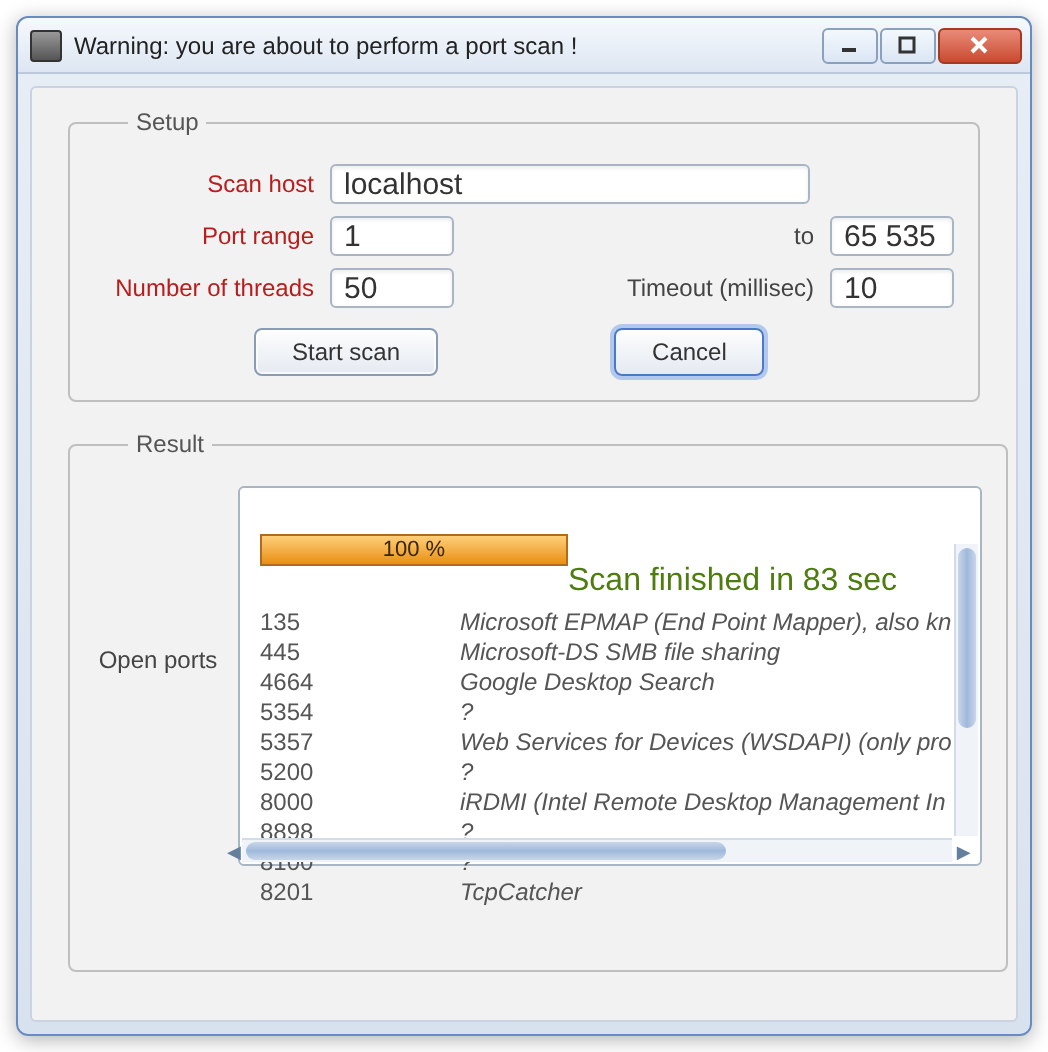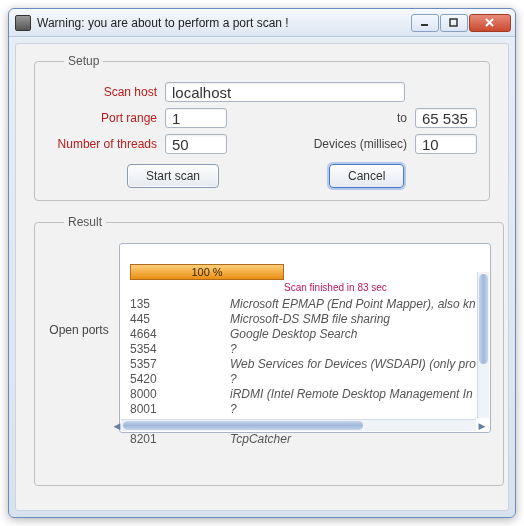--- a/index.html
+++ b/index.html
@@ -118,21 +118,21 @@
     font-size: 12px;
     cursor: default;
     box-shadow: inset 0 0 0 1px rgba(255,255,255,0.7);
   }
   .btn.primary {
     border: 1px solid #4a79c7;
     box-shadow: 0 0 0 2px rgba(100,150,230,0.45);
   }
   .btnrow {
     display: flex;
-    gap: 110px;
+    gap: 88px;
     margin-left: 80px;
     margin-top: 10px;
   }
   .result-body {
     display: flex;
     gap: 8px;
     align-items: flex-start;
   }
   .openlbl {
     flex: 0 0 64px;
@@ -159,22 +159,22 @@
     height: 16px;
     border: 1px solid #b26b1a;
     background: linear-gradient(#ffcf7a, #e88f13);
     display: flex;
     align-items: center;
     justify-content: center;
     color: #3a2600;
     font-size: 11px;
   }
   .finmsg {
-    color: #be185d;
-    font-size: 10px;
+    color: #4d7c0f;
+    font-size: 16px;
     margin-top: 32px;
   }
   .portlist {
     height: 150px;
     overflow: hidden;
     padding-left: 8px;
     padding-right: 14px;
     color: #555;
   }
   .portrow {
@@ -269,21 +269,21 @@
         <input type="text" class="inp-sm" value="1" style="">
         <div style="flex:1"></div>
         <label class="rlabel2" style="flex:0 0 30px">to</label>
         <input type="text" class="inp-sm" value="65 535" style="">
       </div>
 
       <div class="row">
         <label class="rlabel">Number of threads</label>
         <input type="text" class="inp-sm" value="50" style="">
         <div style="flex:1"></div>
-        <label class="rlabel2">Devices (millisec)</label>
+        <label class="rlabel2">Timeout (millisec)</label>
         <input type="text" class="inp-sm" value="10" style="">
       </div>
 
       <div class="btnrow">
         <button class="btn">Start scan</button>
         <button class="btn primary">Cancel</button>
       </div>
     </fieldset>
 
     <fieldset style="flex:1">
@@ -315,29 +315,29 @@
               </div>
               <div class="portrow">
                 <div class="portnum">5354</div>
                 <div class="portsvc">?</div>
               </div>
               <div class="portrow">
                 <div class="portnum">5357</div>
                 <div class="portsvc">Web Services for Devices (WSDAPI) (only pro</div>
               </div>
               <div class="portrow">
-                <div class="portnum">5420</div>
+                <div class="portnum">5200</div>
                 <div class="portsvc">?</div>
               </div>
               <div class="portrow">
                 <div class="portnum">8000</div>
                 <div class="portsvc">iRDMI (Intel Remote Desktop Management In</div>
               </div>
               <div class="portrow">
-                <div class="portnum">8001</div>
+                <div class="portnum">8898</div>
                 <div class="portsvc">?</div>
               </div>
               <div class="portrow">
                 <div class="portnum">8100</div>
                 <div class="portsvc">?</div>
               </div>
               <div class="portrow">
                 <div class="portnum">8201</div>
                 <div class="portsvc">TcpCatcher</div>
               </div>

